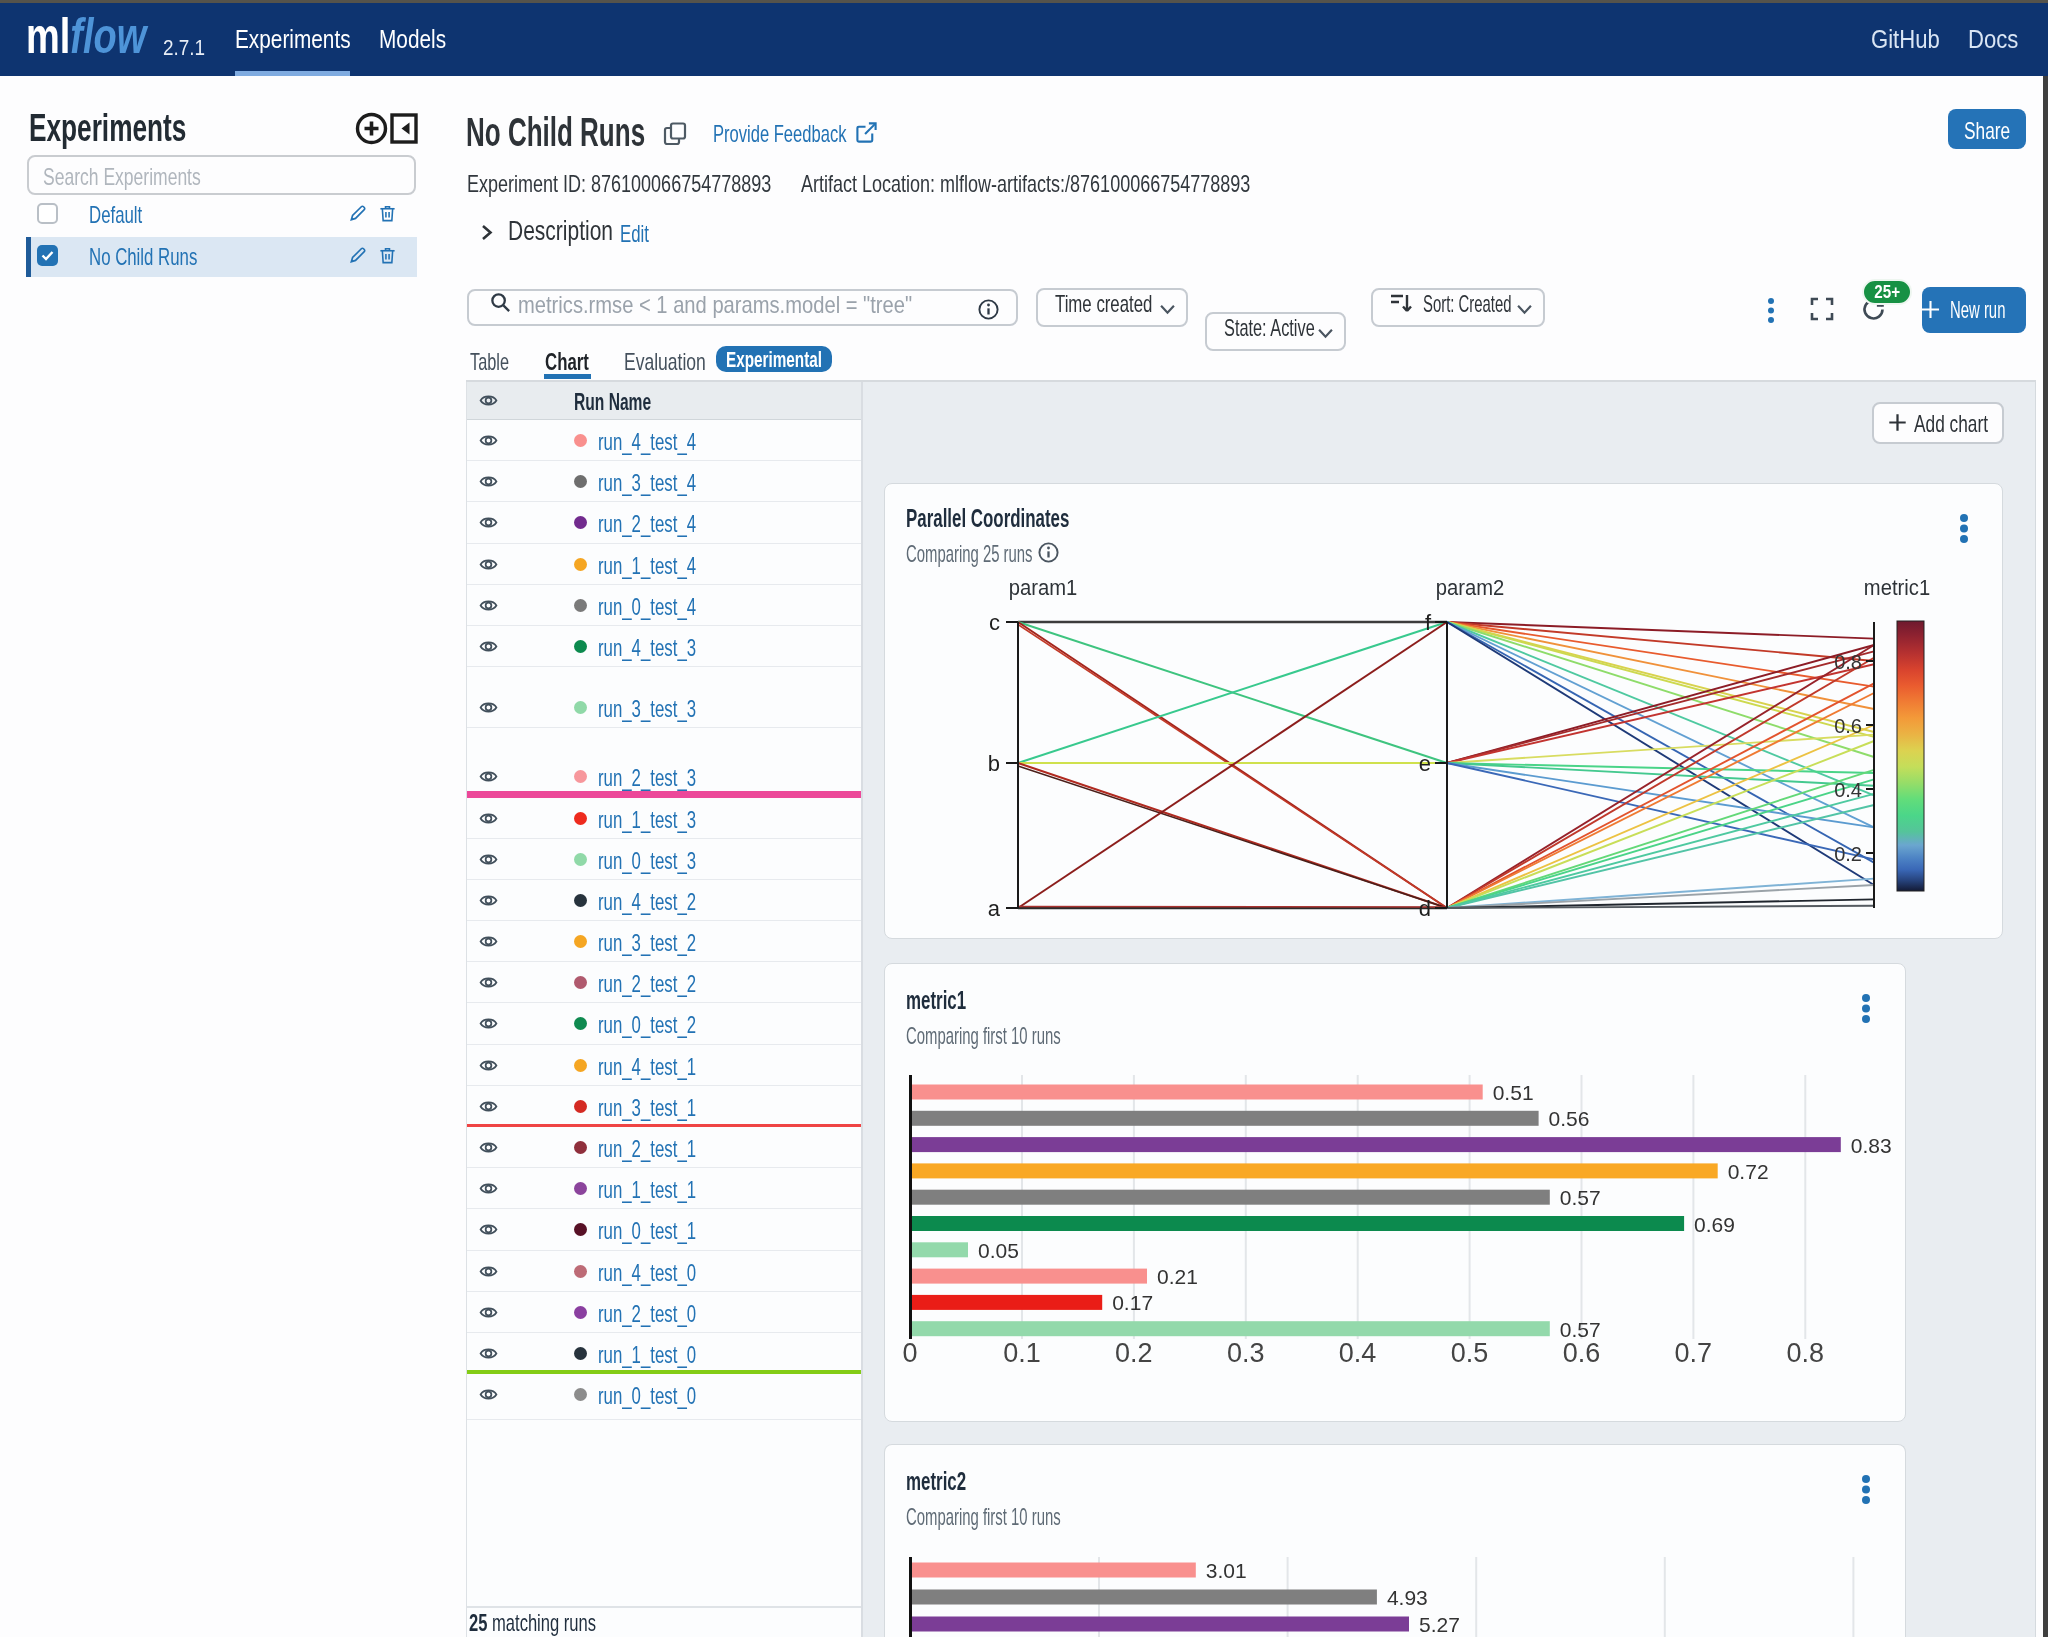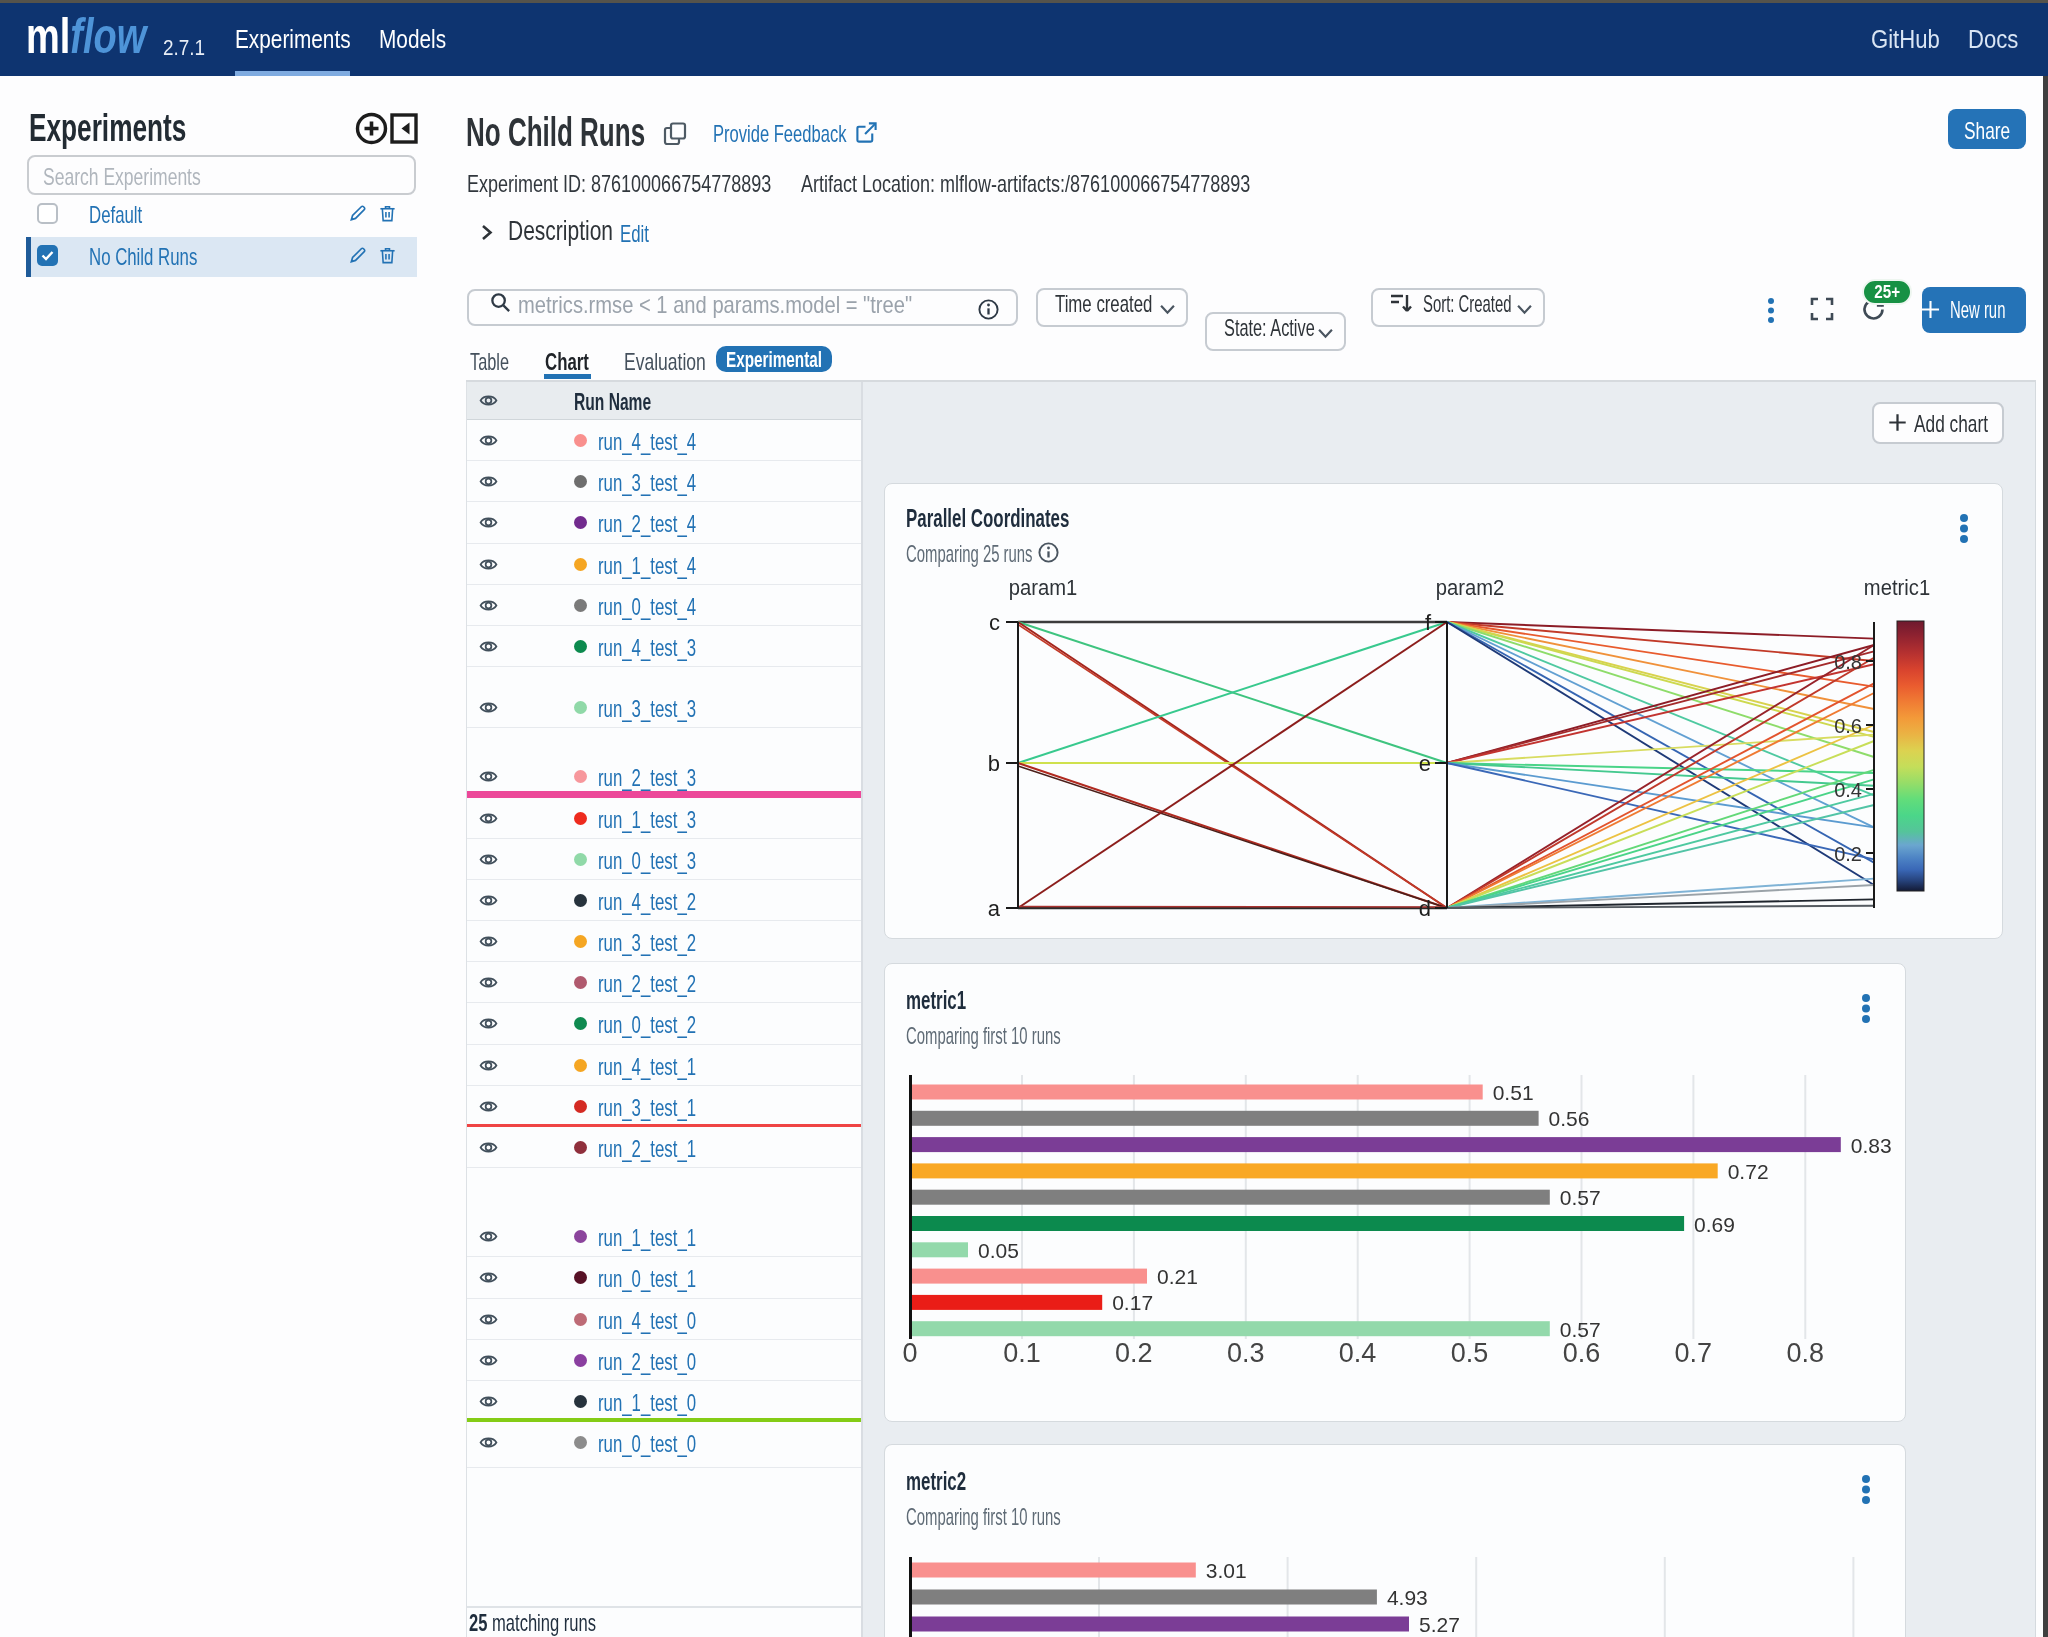--- a/index.html
+++ b/index.html
@@ -285,21 +285,21 @@
       <span class="cx" style="position:absolute;left:131px;top:8px;font-size:24px;color:#2272b4;transform:scaleX(0.70);transform-origin:0 50%;">run_3_test_1</span>
     </div>
 <div style="position:relative;height:41.2px;border-bottom:1px solid #e7eaee;">
       <svg style="position:absolute;left:12px;top:11px" width="19" height="19" viewBox="0 0 24 24" fill="none">
           <path d="M2 12 C6 5.2, 18 5.2, 22 12 C18 18.8, 6 18.8, 2 12 Z" stroke="#42505c" stroke-width="2.2"></path>
           <circle cx="12" cy="12" r="3.6" stroke="#42505c" stroke-width="2.2"></circle>
         </svg>
       <span style="position:absolute;left:107px;top:14px;width:13px;height:13px;border-radius:50%;background:#8f2f3c;"></span>
       <span class="cx" style="position:absolute;left:131px;top:8px;font-size:24px;color:#2272b4;transform:scaleX(0.70);transform-origin:0 50%;">run_2_test_1</span>
     </div>
-<div style="position:relative;height:41.2px;border-bottom:1px solid #e7eaee;margin-top:48px;">
+<div style="position:relative;height:41.2px;border-bottom:1px solid #e7eaee;">
       <svg style="position:absolute;left:12px;top:11px" width="19" height="19" viewBox="0 0 24 24" fill="none">
           <path d="M2 12 C6 5.2, 18 5.2, 22 12 C18 18.8, 6 18.8, 2 12 Z" stroke="#42505c" stroke-width="2.2"></path>
           <circle cx="12" cy="12" r="3.6" stroke="#42505c" stroke-width="2.2"></circle>
         </svg>
       <span style="position:absolute;left:107px;top:14px;width:13px;height:13px;border-radius:50%;background:#8b449c;"></span>
       <span class="cx" style="position:absolute;left:131px;top:8px;font-size:24px;color:#2272b4;transform:scaleX(0.70);transform-origin:0 50%;">run_1_test_1</span>
     </div>
 <div style="position:relative;height:41.2px;border-bottom:1px solid #e7eaee;">
       <svg style="position:absolute;left:12px;top:11px" width="19" height="19" viewBox="0 0 24 24" fill="none">
           <path d="M2 12 C6 5.2, 18 5.2, 22 12 C18 18.8, 6 18.8, 2 12 Z" stroke="#42505c" stroke-width="2.2"></path>

